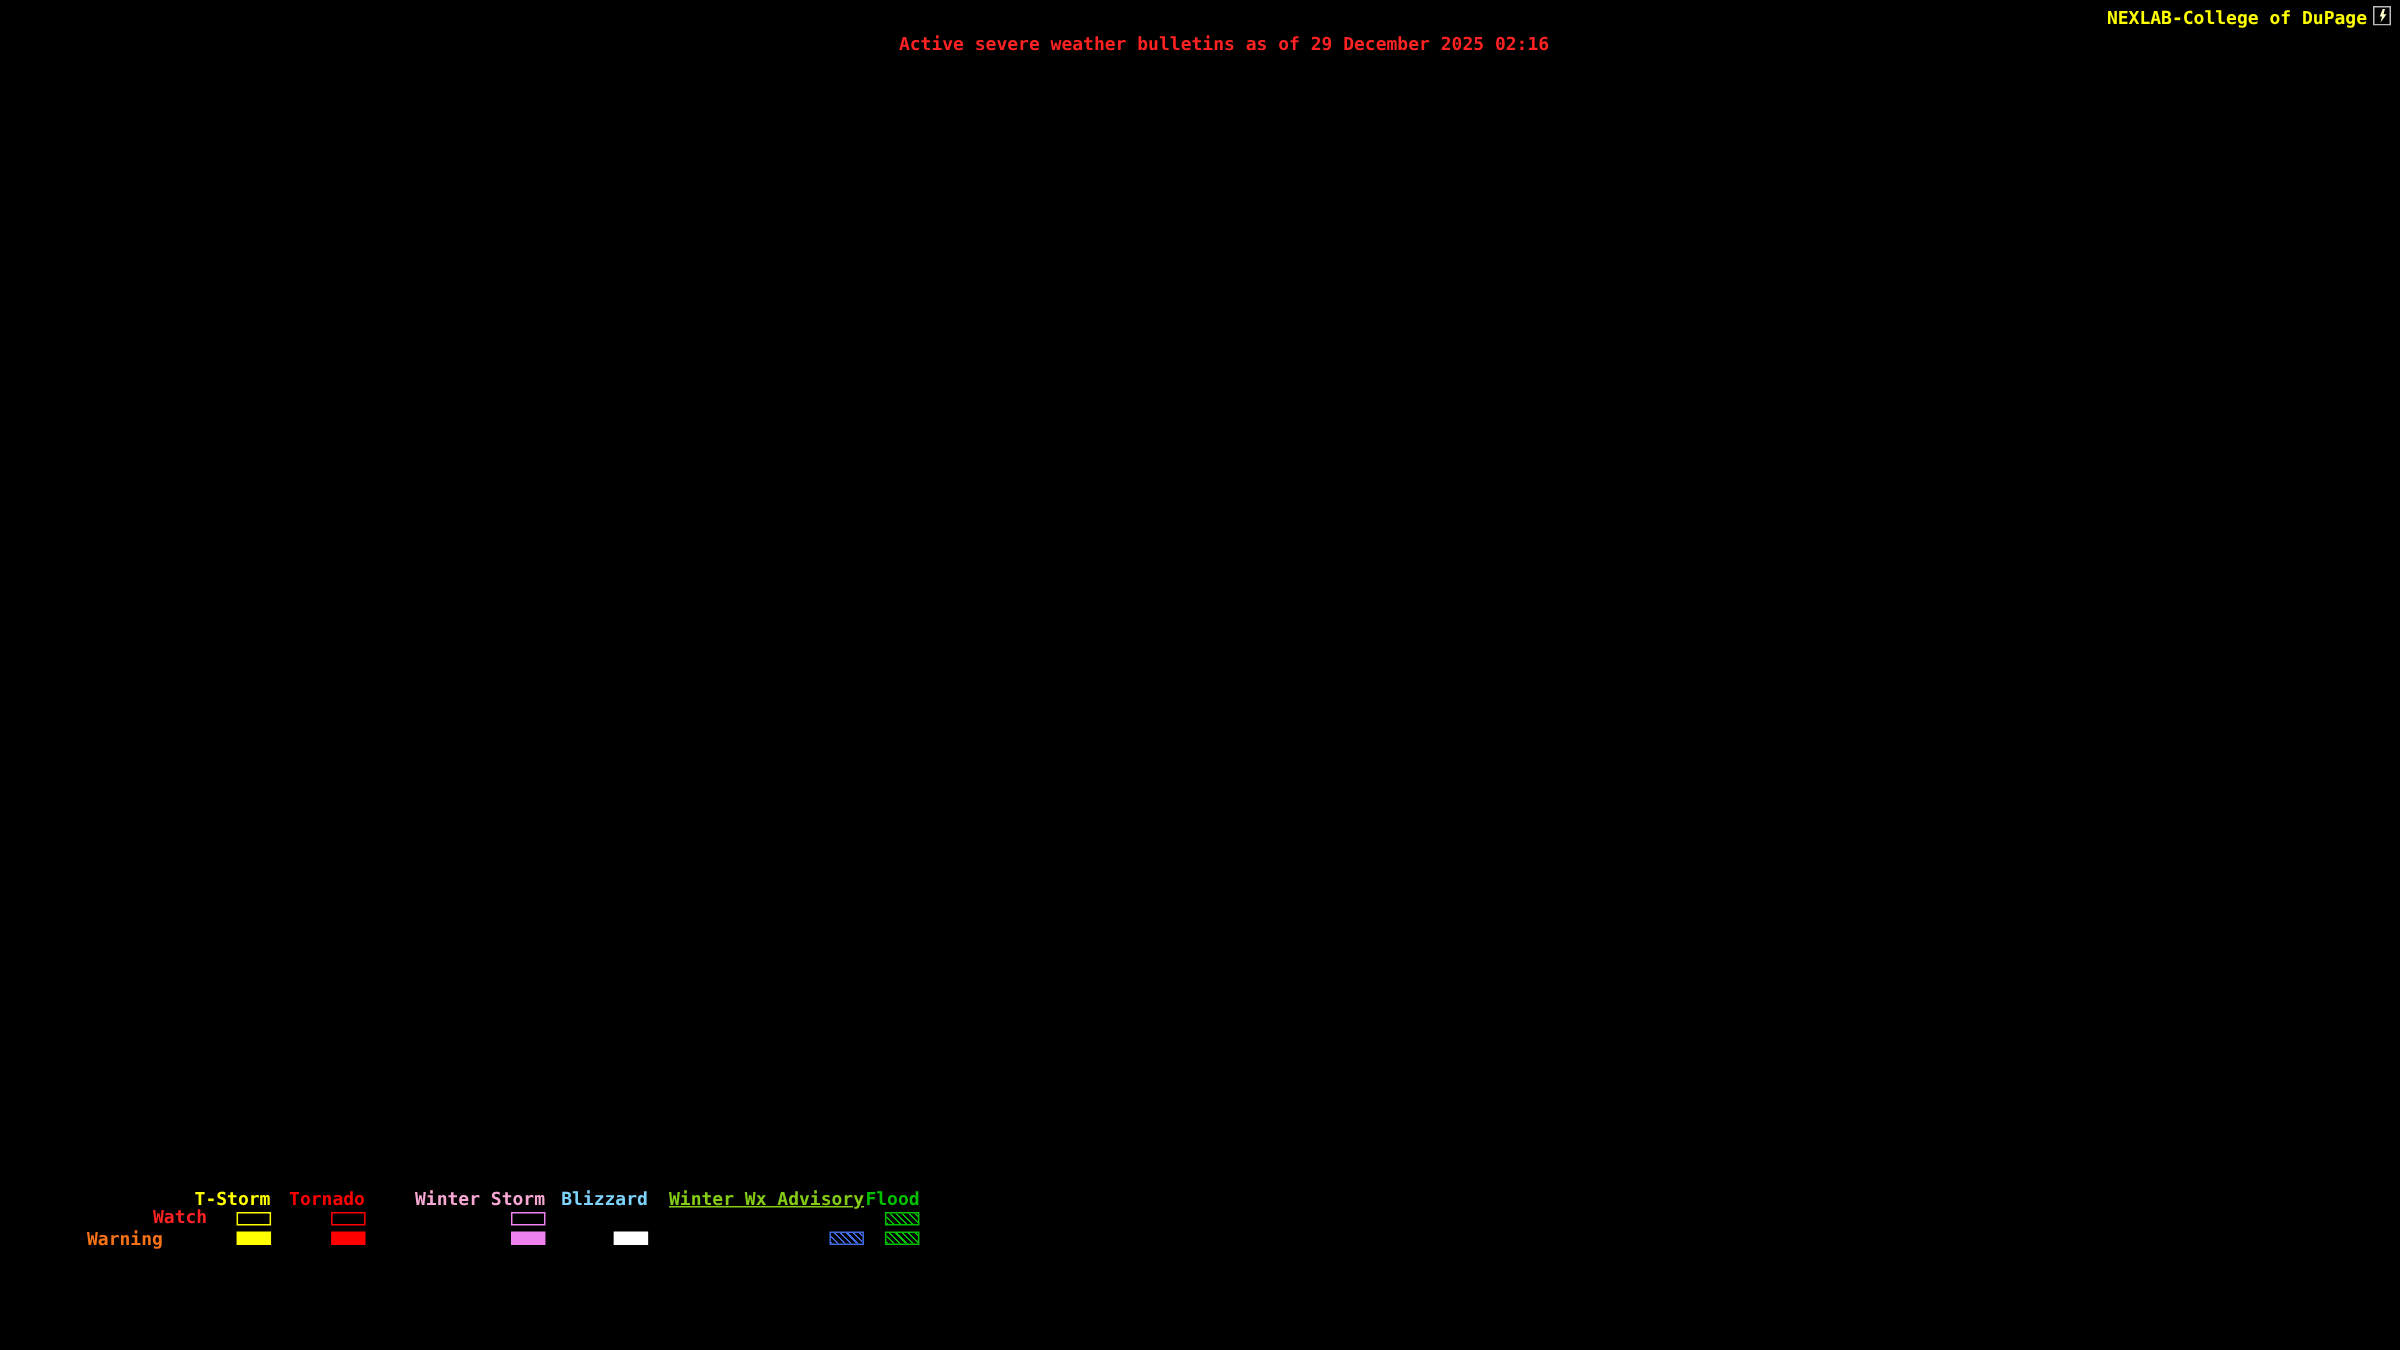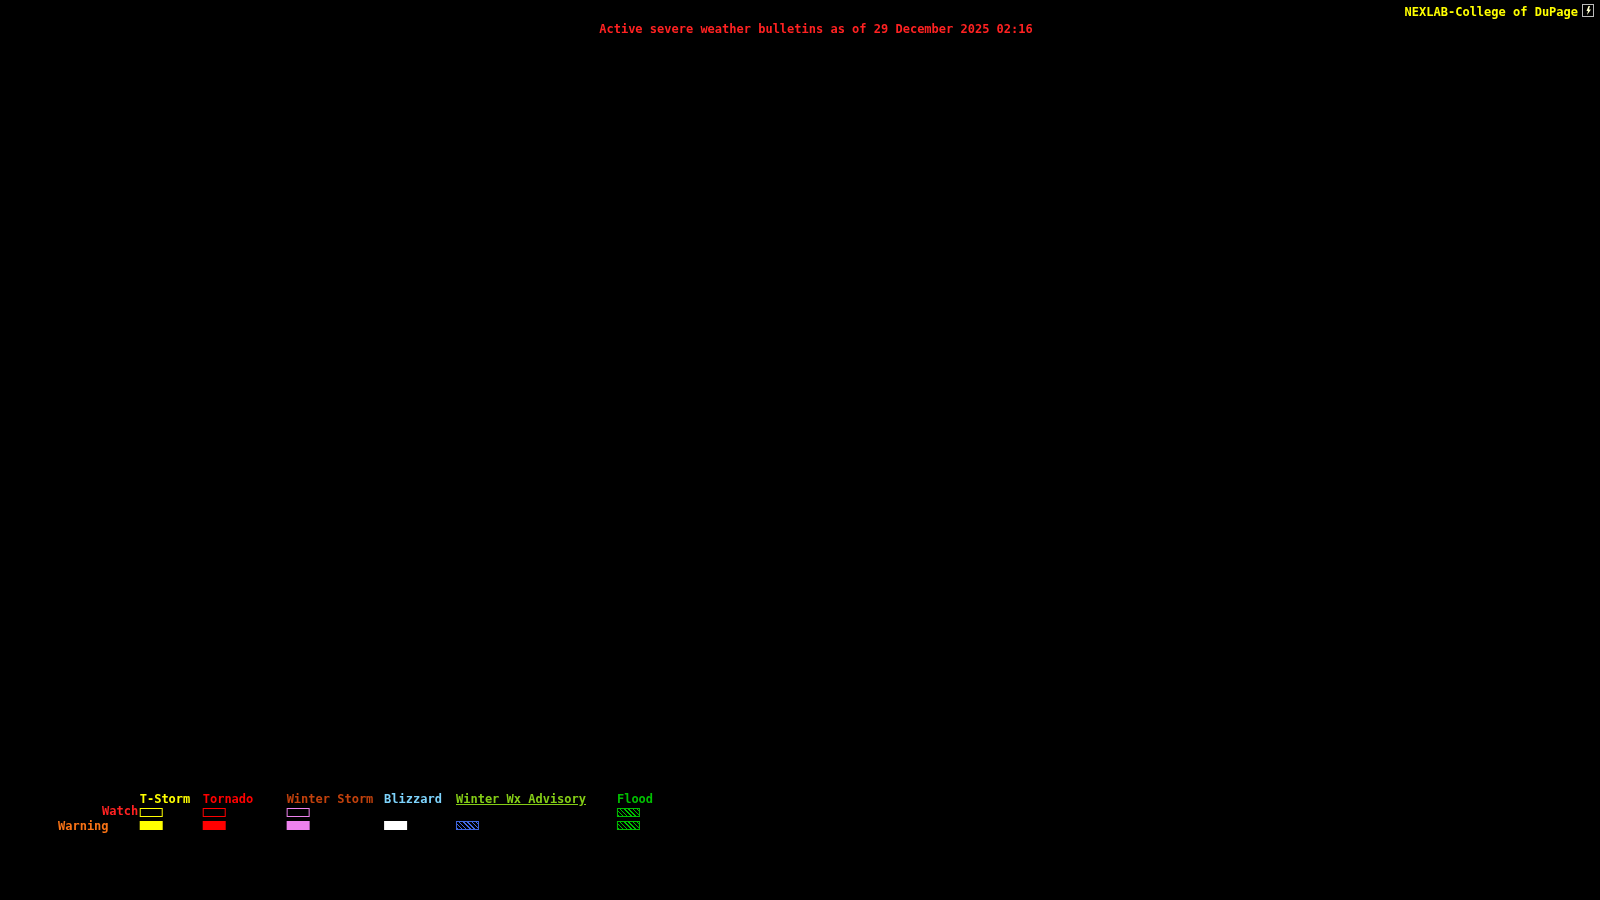--- a/index.html
+++ b/index.html
@@ -56,22 +56,21 @@
   }
   .legend-row-label.watch   { top: 12px; }
   .legend-row-label.warning { top: 27px; }
 
   .legend-col {
     position: absolute;
     top: 0;
     transform: translateX(-50%);
     display: flex;
     flex-direction: column;
-    align-items: flex-start;
-    margin-left: 10px;
+    align-items: flex-end;
   }
   .legend-head {
     height: 14px;
     line-height: 14px;
     white-space: nowrap;
   }
   .swatch {
     width: 23px;
     height: 9px;
     box-sizing: border-box;
@@ -113,33 +112,33 @@
         <div class="legend-head" style="color: rgb(255, 255, 0);">T-Storm</div>
         <div class="swatch watch-row outline" style="--c: #ffff00;"></div>
         <div class="swatch warning-row solid" style="--c: #ffff00;"></div>
       </div>
       <div class="legend-col" style="left: 218px;">
         <div class="legend-head" style="color: rgb(255, 0, 0);">Tornado</div>
         <div class="swatch watch-row outline" style="--c: #ff0000;"></div>
         <div class="swatch warning-row solid" style="--c: #ff0000;"></div>
       </div>
       <div class="legend-col" style="left: 320px;">
-        <div class="legend-head" style="color: #c2410c;">Winter Storm</div>
+        <div class="legend-head" style="color: #f9a8d4;">Winter Storm</div>
         <div class="swatch watch-row outline" style="--c: #ee82ee;"></div>
         <div class="swatch warning-row solid" style="--c: #ee82ee;"></div>
       </div>
       <div class="legend-col" style="left: 403px;">
         <div class="legend-head" style="color: #7dd3fc;">Blizzard</div>
         <div class="swatch watch-row none" style="--c: #ffffff;"></div>
         <div class="swatch warning-row solid" style="--c: #ffffff;"></div>
       </div>
       <div class="legend-col" style="left: 511px;">
         <div class="legend-head" style="color: #84cc16; text-decoration: underline;">Winter Wx Advisory</div>
         <div class="swatch watch-row none" style="--c: #4169e1;"></div>
         <div class="swatch warning-row hatch" style="--c: #4169e1;"></div>
       </div>
-      <div class="legend-col" style="left: 625px;">
+      <div class="legend-col" style="left: 595px;">
         <div class="legend-head" style="color: rgb(0, 192, 0);">Flood</div>
         <div class="swatch watch-row hatch" style="--c: #00c000;"></div>
         <div class="swatch warning-row hatch" style="--c: #00c000;"></div>
       </div>
     </div>
 </div>
 
 </body></html>

